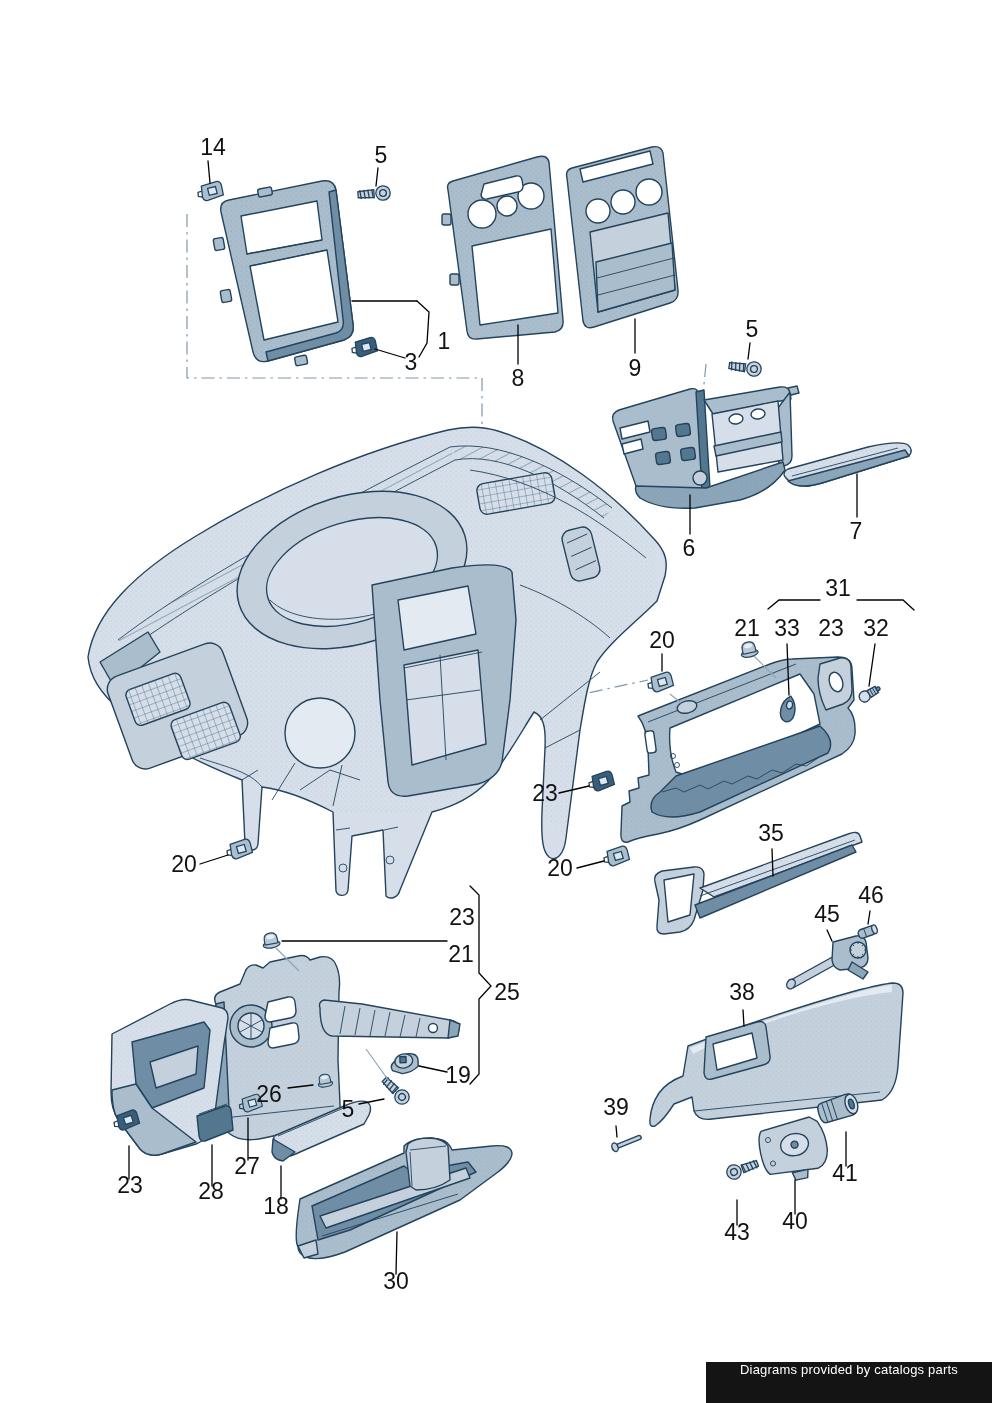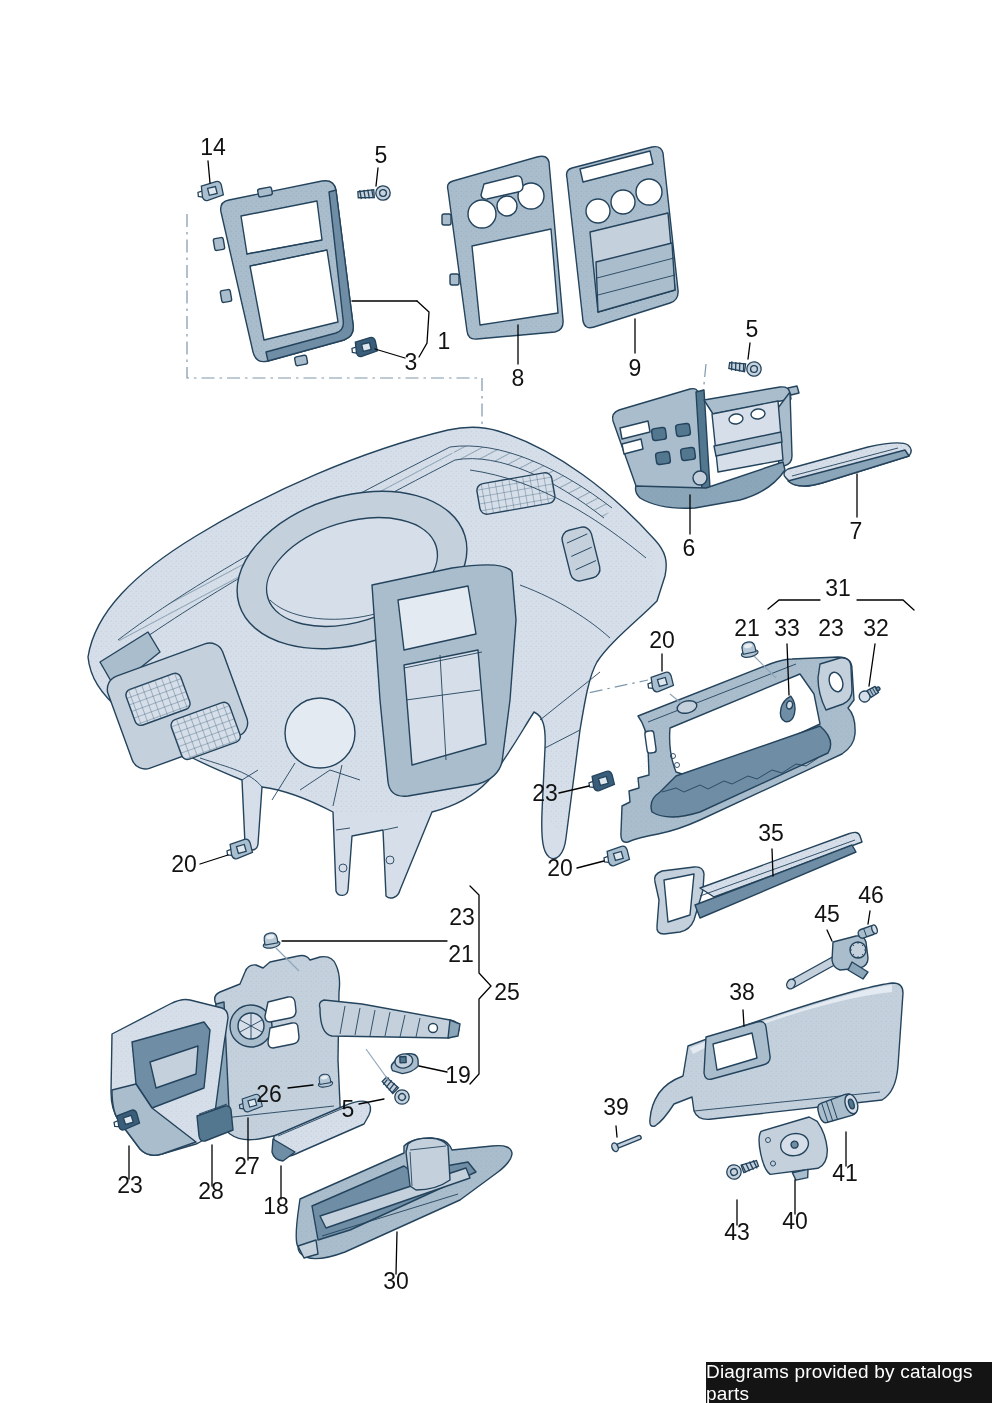--- a/index.html
+++ b/index.html
@@ -13,21 +13,21 @@
   .thin{stroke:var(--line);stroke-width:0.9;stroke-linejoin:round;fill:none;}
   .fw{fill:#ffffff;} .f0{fill:#e4eaf1;} .f1{fill:#d6dfe9;} .f2{fill:#c4d1dd;}
   .f3{fill:#a9bdcc;} .f4{fill:#8ba5b9;} .f5{fill:#6f8ea5;} .f6{fill:#53778f;}
   .pat{fill:url(#stip);stroke:none;}
   .lead{stroke:#000;stroke-width:1.3;fill:none;stroke-linecap:round;}
   .cons{stroke:#7e97ab;stroke-width:1.2;fill:none;stroke-dasharray:13 5 2.5 5;}
   .consl{stroke:#8fa6ba;stroke-width:1.2;fill:none;}
   .callout{font-size:23px;fill:var(--label);}
   #footer{position:absolute;left:706px;top:1362px;width:286px;height:41px;
     background:var(--footer_bg);color:var(--footer_text);display:flex;
-    align-items:center;justify-content:center;font-size:19px;letter-spacing:.2px;}
+    justify-content:center;font-size:13px;letter-spacing:.2px;}
 </style>
 </head>
 <body>
 
 <svg id="diagram" width="992" height="1403" viewBox="0 0 992 1403">
   <defs>
     <pattern id="stip" patternUnits="userSpaceOnUse" width="5" height="5">
       <circle cx="1.2" cy="1.2" r="0.6" fill="#5e7e96" opacity="0.45"></circle>
       <circle cx="3.6" cy="3.4" r="0.5" fill="#5e7e96" opacity="0.3"></circle>
     </pattern>

